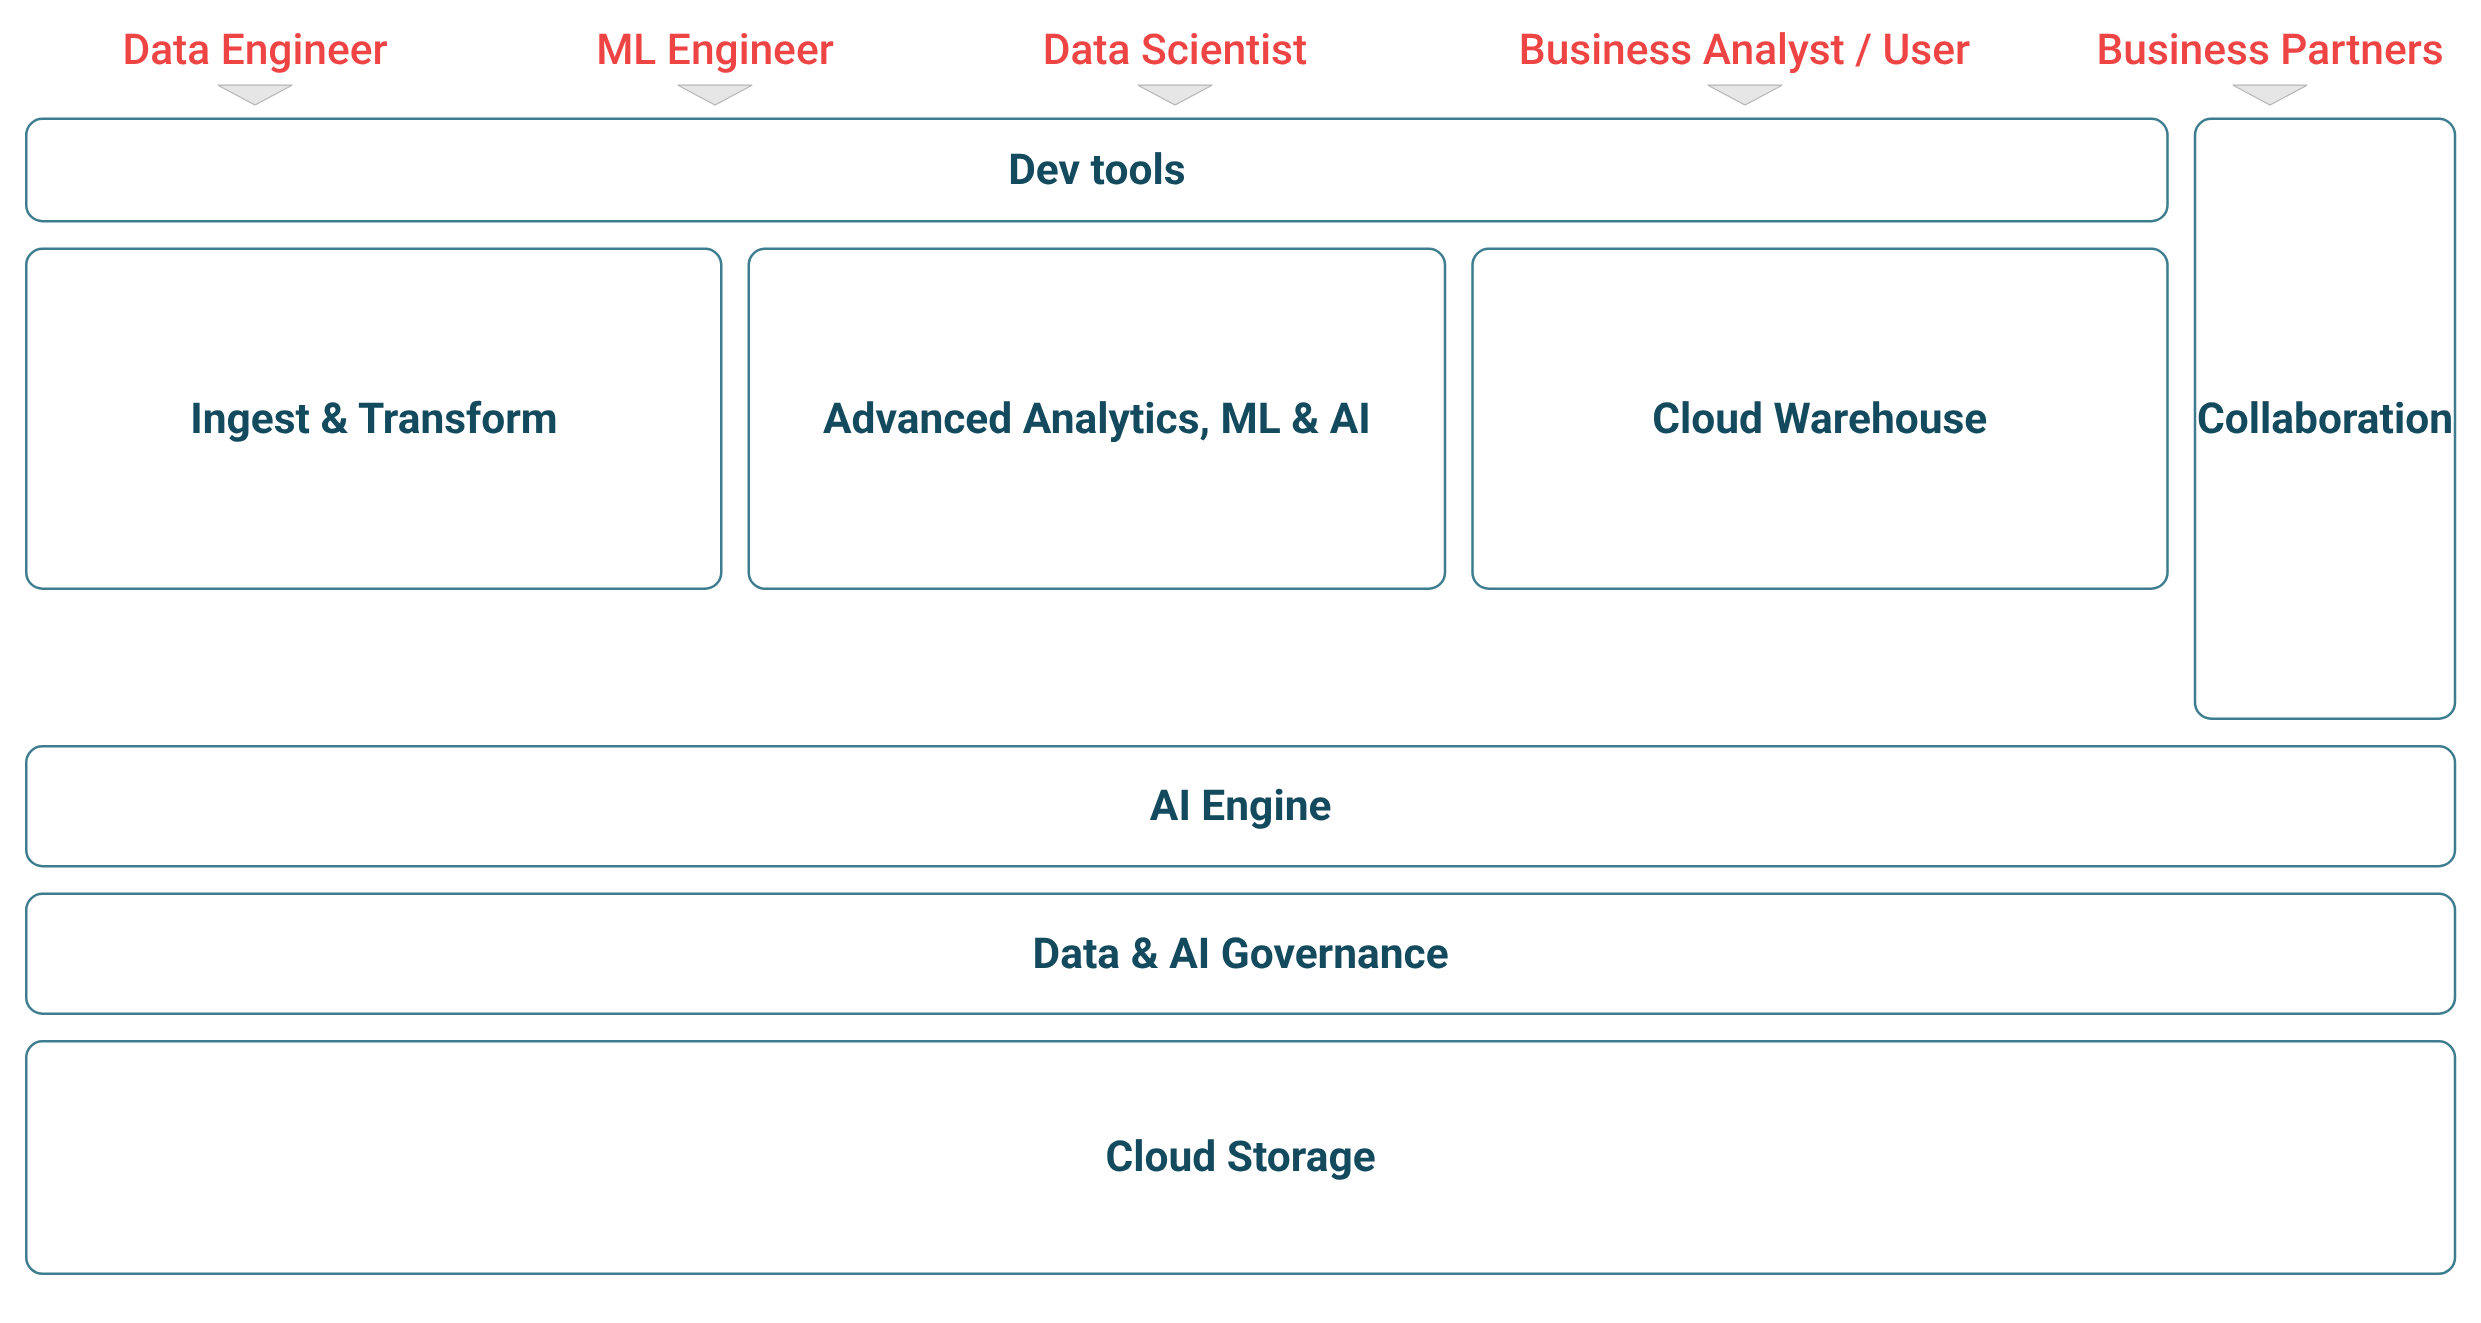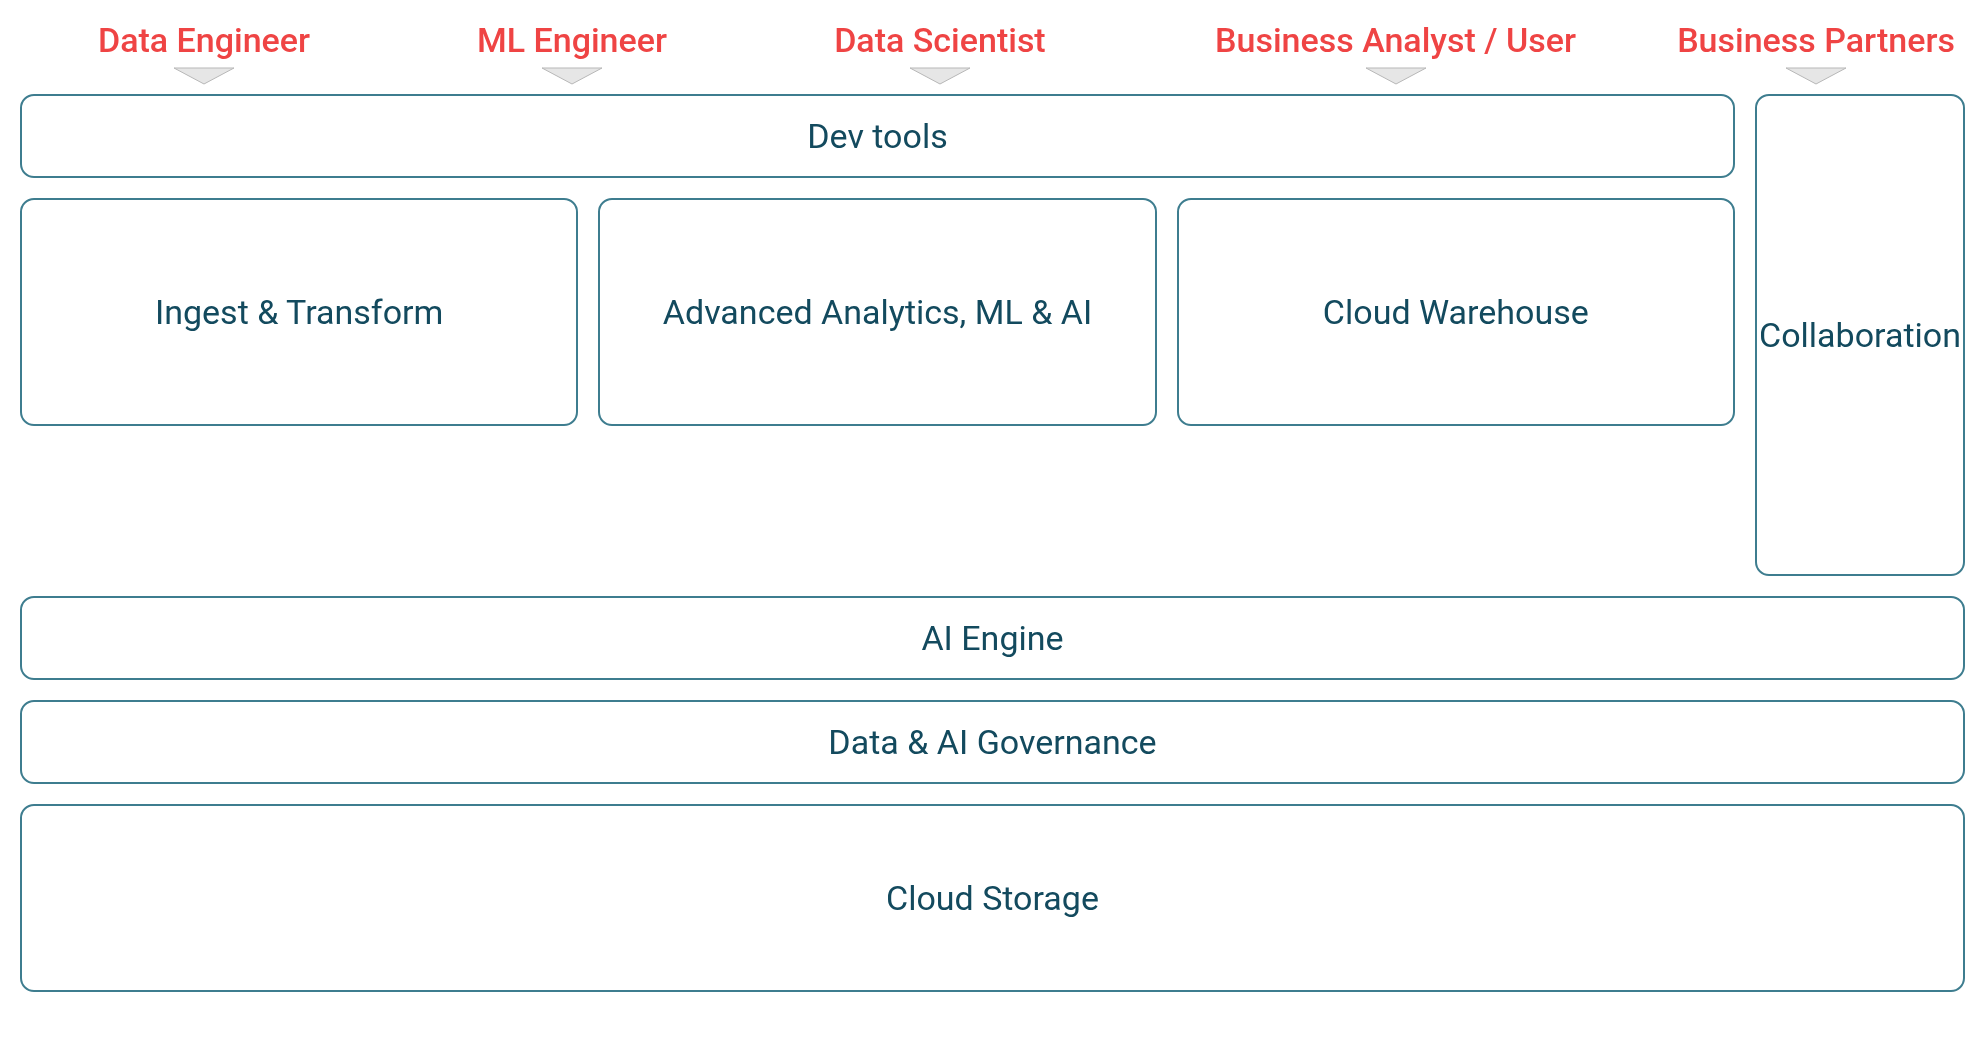--- a/index.html
+++ b/index.html
@@ -54,21 +54,21 @@
       display: flex;
       gap: 20px;
     }
     .box {
       border: 2px solid #3e7d8f;
       border-radius: 14px;
       display: flex;
       align-items: center;
       justify-content: center;
       font-size: 34px;
-      font-weight: 400;
+      font-weight: 700;
       color: #134a5e;
       background: #ffffff;
       padding: 25px 20px;
     }
     .left-stack {
       display: flex;
       flex-direction: column;
       gap: 20px;
       flex: 1;
     }
@@ -81,29 +81,29 @@
       flex: 1;
     }
     .orchestration {
       height: 84px;
     }
     .mid-three {
       display: flex;
       gap: 20px;
     }
     .mid-three .box {
-      height: 228px;
+      height: 274px;
       flex: 1;
     }
     .collab {
       width: 210px;
       height: 482px;
     }
     .full-row {
-      height: 84px;
+      height: 98px;
     }
     .full-row.tall {
       height: 188px;
     }
   </style>
 </head>
 <body>
 
 <div class="diagram">
 

